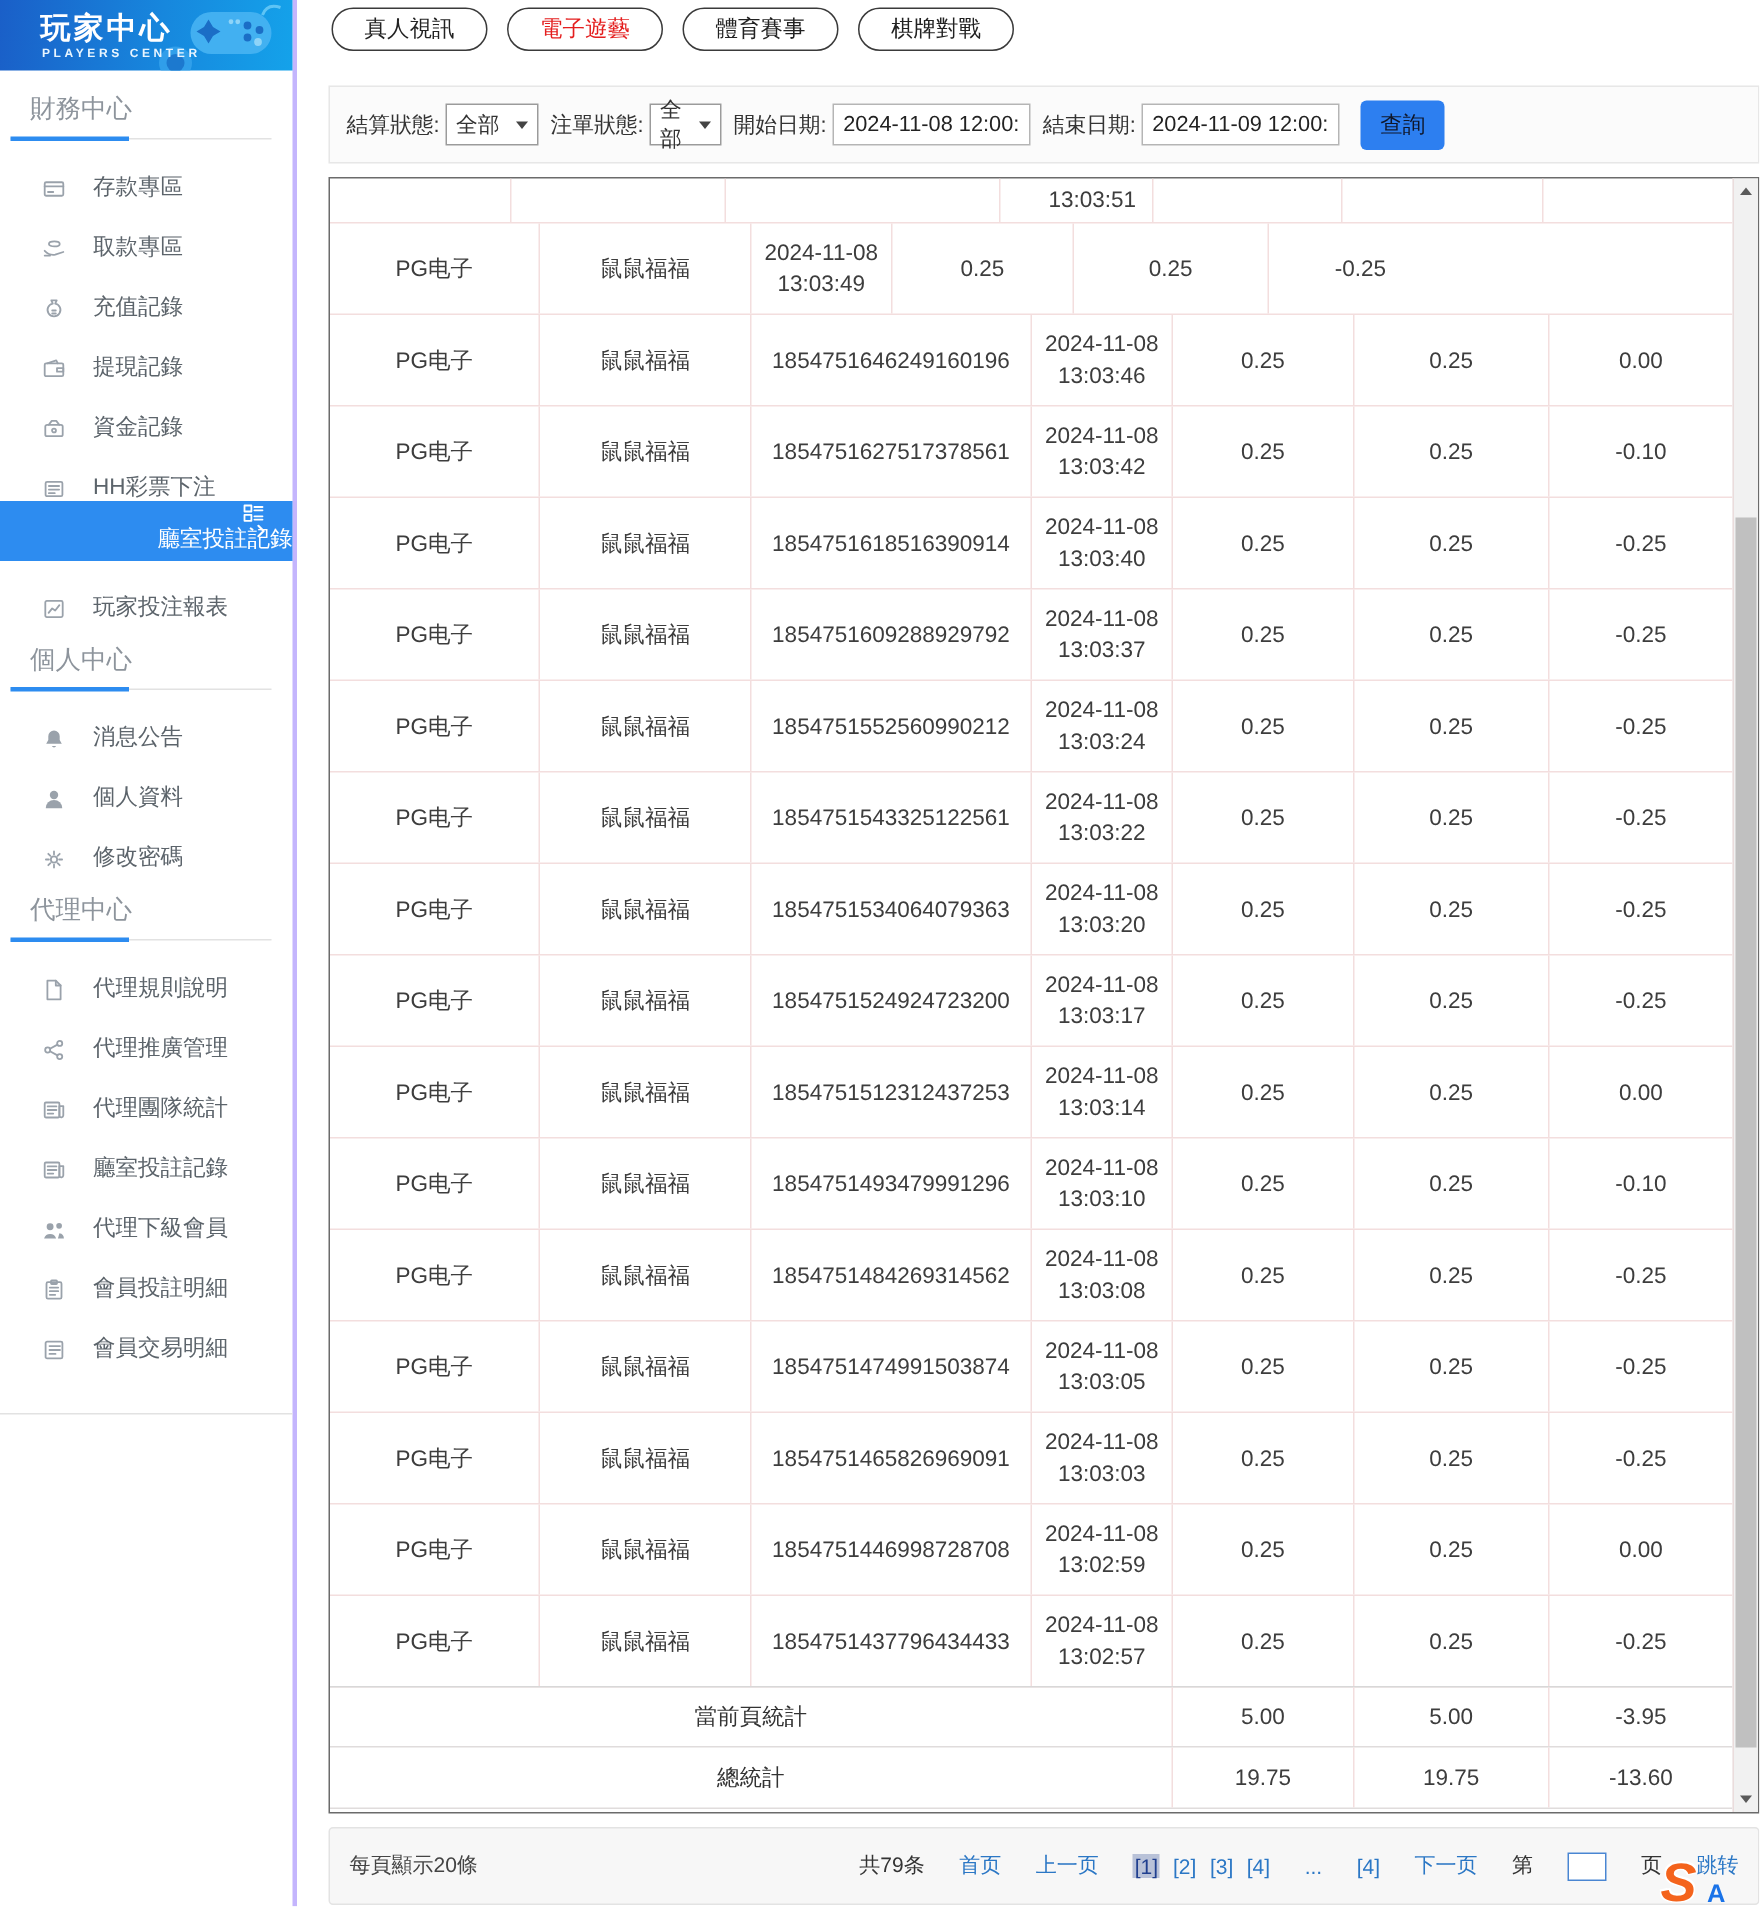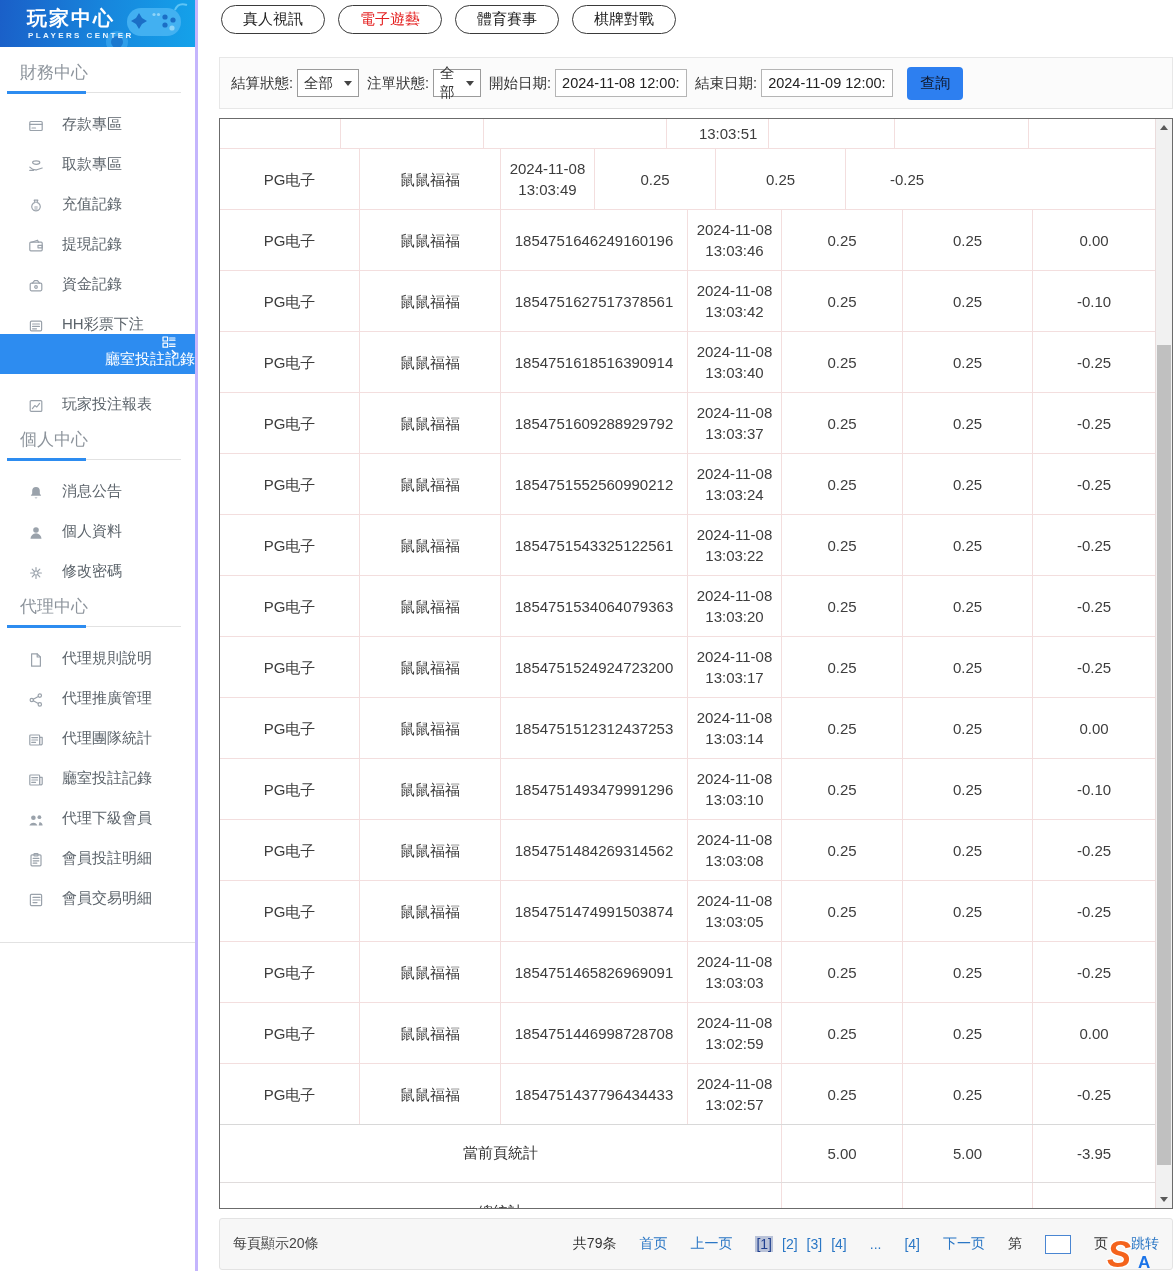--- a/index.html
+++ b/index.html
@@ -53,21 +53,21 @@
   .table-wrap{position:absolute;left:219px;top:118px;width:954px;height:1091px;border:1px solid #6b6b6b;
               background:#fff;box-sizing:border-box;}
   .tbl{position:absolute;left:0;top:0;right:17px;bottom:0;overflow:hidden;}
   .tr{display:flex;border-bottom:1px solid #f3dede;box-sizing:border-box;}
   .tr.data{height:61px;}
   .tr.partial{height:30px;gap:21px;}
   .td{box-sizing:border-box;border-right:1px solid #f3dede;display:flex;flex-direction:column;
       align-items:center;justify-content:center;font-size:15px;color:#3d3d3d;text-align:center;line-height:1.4;}
   .td:last-child{border-right:none;}
   .w0{width:140px;}.w1{width:141px;}.w2{width:187px;}.w3{width:94px;}.w4{width:121px;}.w5{width:130px;}.w6{width:122px;}
-  .sum-row{display:flex;height:59px;border-bottom:1px solid #e0dcdc;box-sizing:border-box;justify-content:center;}
+  .sum-row{display:flex;height:41px;border-bottom:1px solid #e0dcdc;box-sizing:border-box;justify-content:center;}
   .sum-row.first{border-top:1px solid #d8d8d8;margin-top:-1px;}
   .sum-label{width:562px;border-right:1px solid #f3dede;display:flex;align-items:center;justify-content:center;
              font-size:15px;color:#333;box-sizing:border-box;}
   .sum-row .td{font-size:15px;}
 
   
   .vscroll{position:absolute;right:0;top:0;width:17px;bottom:0;background:#f1f1f1;border-left:1px solid #eadcdc;box-sizing:border-box;}
   .vs-btn{position:absolute;left:0;width:16px;height:17px;display:flex;align-items:center;justify-content:center;cursor:pointer;}
   .vs-up{top:0;}
   .vs-down{bottom:0;}

